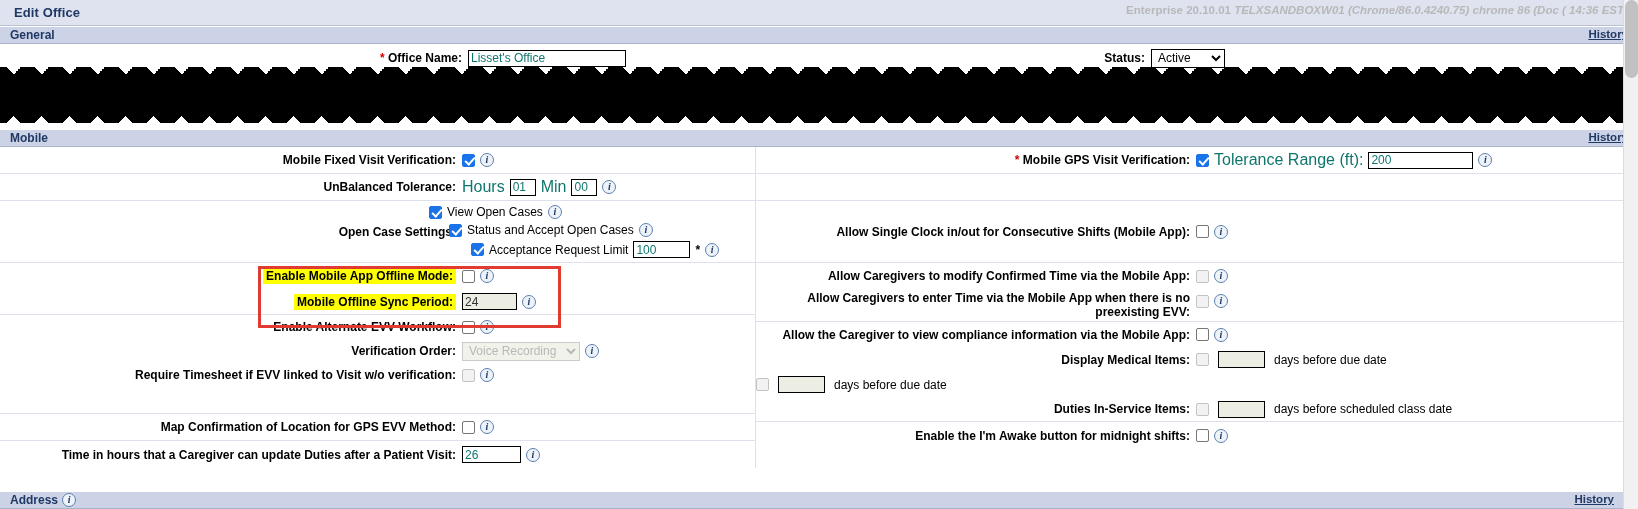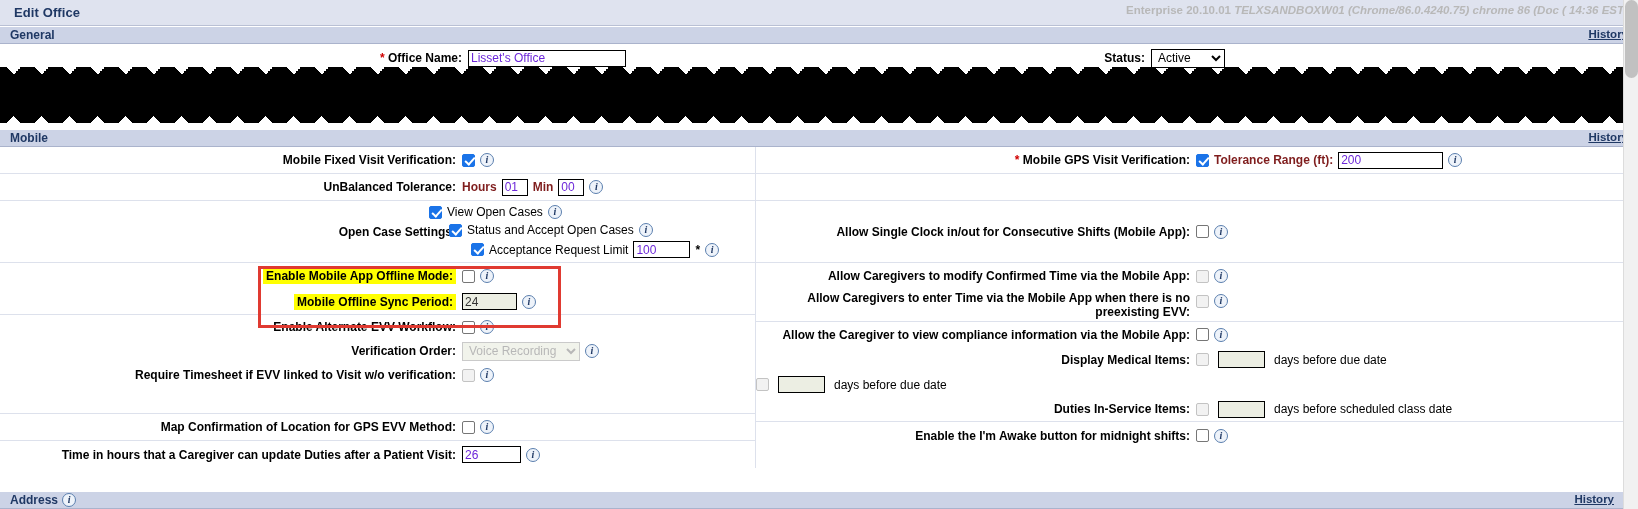--- a/index.html
+++ b/index.html
@@ -63,27 +63,27 @@
     display: flex; align-items: center;
     min-height: 27px;
     padding: 2px 0;
   }
   .lbl {
     font-size: 12px; font-weight: bold; color: #000;
     text-align: right; padding-right: 6px; line-height: 14px;
   }
   .lbl .req { color: #d00000; font-weight: bold; }
   .ctl { display: flex; align-items: center; gap: 5px; }
-  .plain { font-size: 12px; color: #7f1d1d; font-weight: bold; }
+  .plain { font-size: 16px; color: #0f766e; font-weight: normal; }
   .note { font-size: 12px; color: #000; font-weight: normal; }
 
   
   input.txt {
     font-family: "Liberation Sans", sans-serif;
-    font-size: 12px; color: #6d28d9;
+    font-size: 12px; color: #0f766e;
     border: 1px solid #000; background: #fff;
     height: 17px; padding: 0 2px; outline: none;
   }
   input.txt[disabled] { background: #eceee3; color: #333; border: 1px solid #000; }
   select.sel {
     font-family: "Liberation Sans", sans-serif;
     font-size: 12px; height: 19px; border: 1px solid #000; background: #fff;
     padding: 0 2px;
   }
   select.sel[disabled] { background: #eceee3; color: #9a9a9a; border: 1px solid #b5b5b5; }

